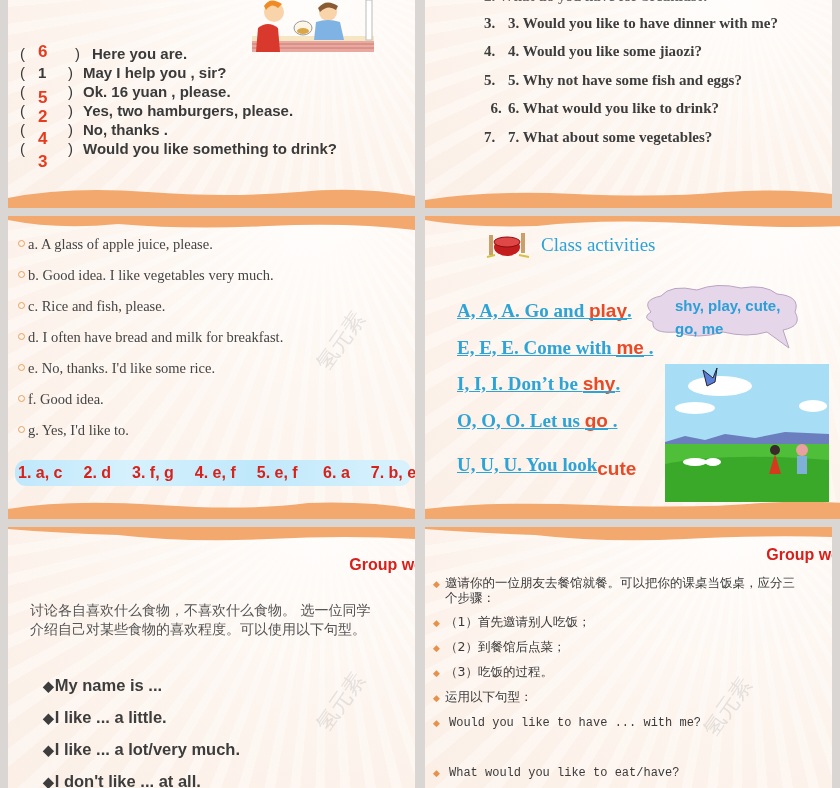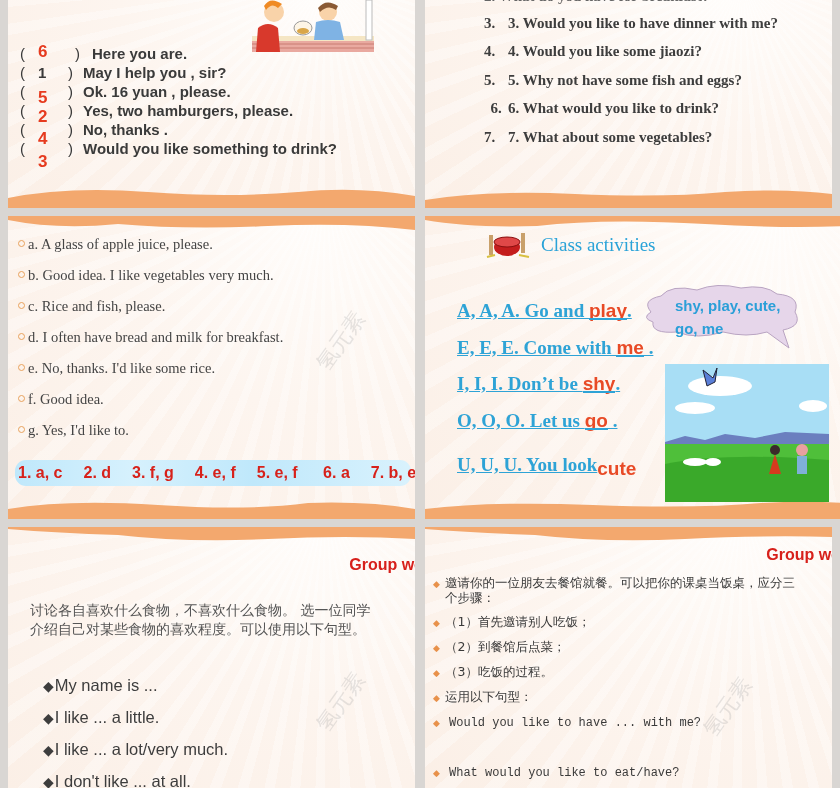--- a/index.html
+++ b/index.html
@@ -56,21 +56,21 @@
   .blank { position:relative; display:inline-block; }
   .blank-line { position:absolute; left:0; right:0; bottom:2px; height:0; border-bottom:2px solid #2ea3d6; }
   .fill { font-family:"Liberation Sans", sans-serif; color:#e84a26; font-weight:bold; font-size:19px; }
   .cloud { position:absolute; left:212px; top:66px; width:170px; height:72px; }
   .cloud-text { position:absolute; left:250px; top:78px; color:#2b9fd8; font-weight:bold; font-size:15px; line-height:23px; width:130px; }
   .kite-pic { position:absolute; left:240px; top:148px; width:164px; height:138px; }
 
   
   .gw-title { position:absolute; left:0; width:100%; text-align:right; color:#d7201b; font-weight:bold; font-size:16px;margin-left:24px; }
   .gw-intro { position:absolute; left:22px; top:74px; width:350px; font-family:"DejaVu Sans", sans-serif; font-size:14px; line-height:19px; color:#555; }
-  .phrase { position:absolute; left:35px; font-weight:normal; font-size:16.5px; color:#3d3d3d; white-space:nowrap; }
+  .phrase { position:absolute; left:35px; font-weight:bold; font-size:16.5px; color:#3d3d3d; white-space:nowrap; }
   .phrase .dia { color:#3d3d3d; font-size:14px; margin-right:1px; }
 
   
   .gw2-item { position:absolute; left:8px; font-family:"DejaVu Sans", sans-serif; font-size:12.5px; color:#3a3a3a; white-space:nowrap; }
   .gw2-bullet { color:#e8914a; font-size:9px; display:inline-block; width:12px; }
   .mono { font-family:"Liberation Mono", monospace; font-size:12px; color:#3a3a3a; margin-left:4px; }
   .watermark { position:absolute; font-family:"DejaVu Sans", sans-serif; color:rgba(160,160,160,0.25); font-size:22px; transform:rotate(-55deg); z-index:1; }
 </style>
 </head>
 <body>

